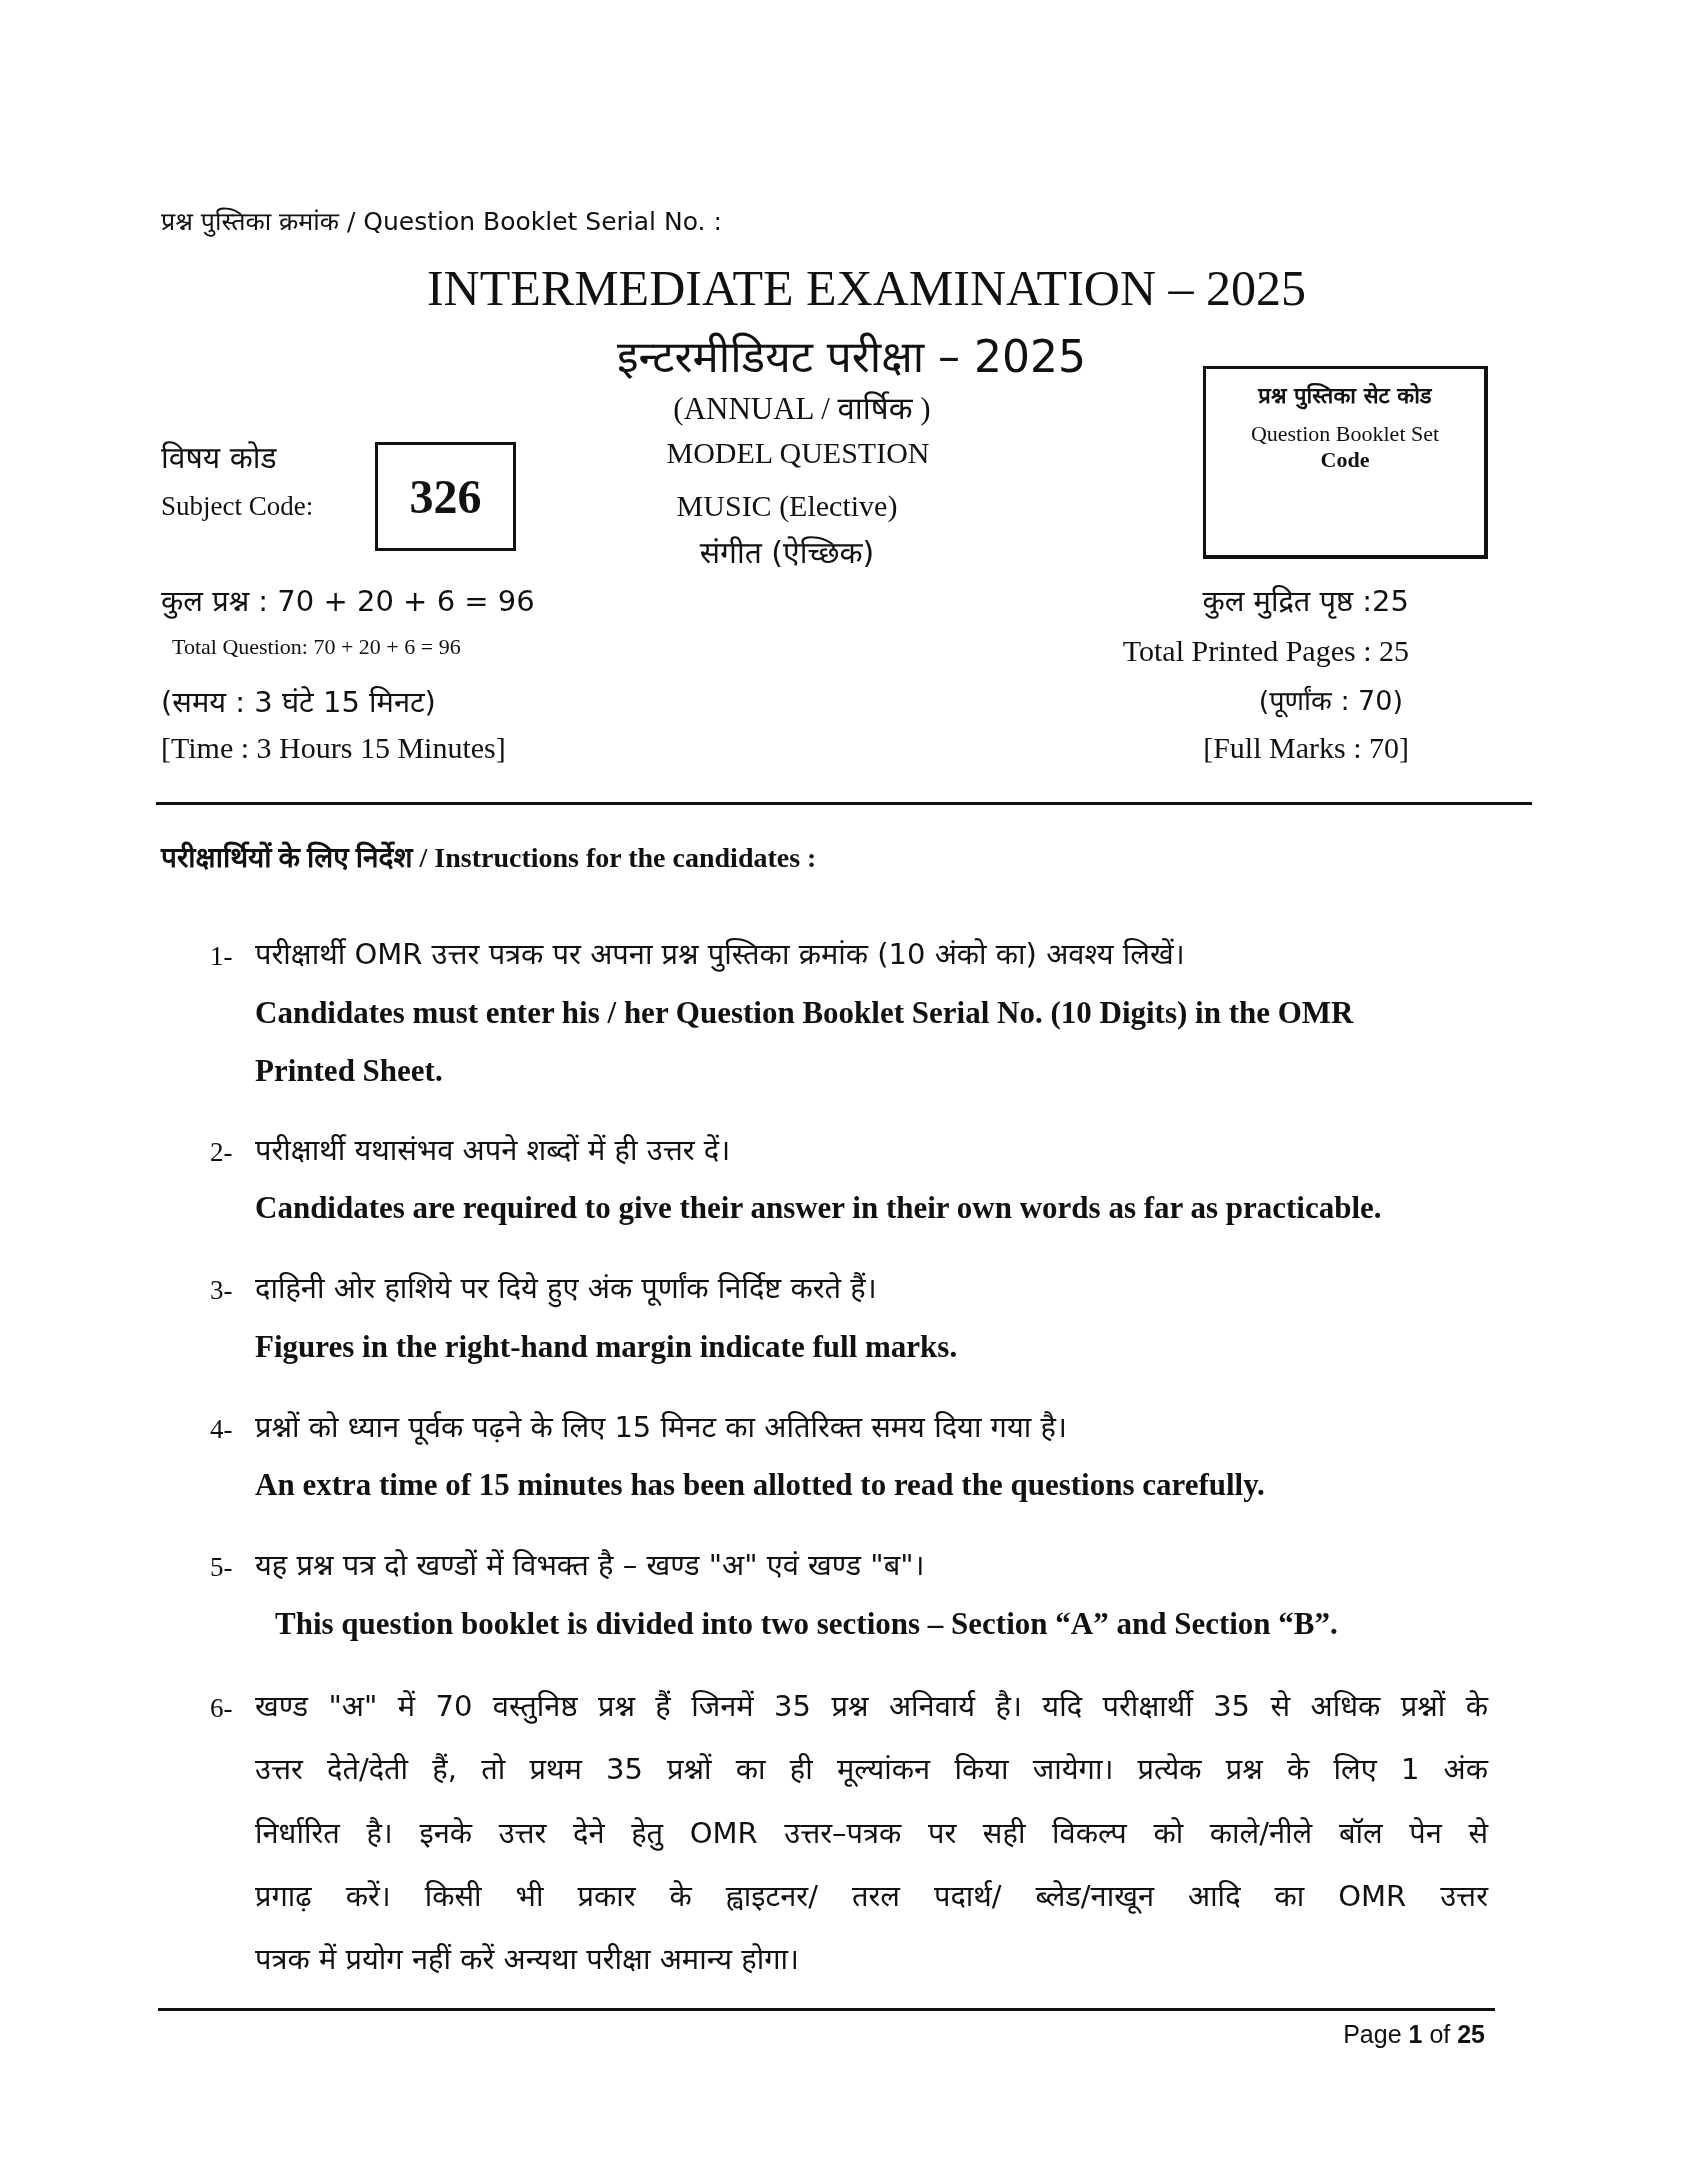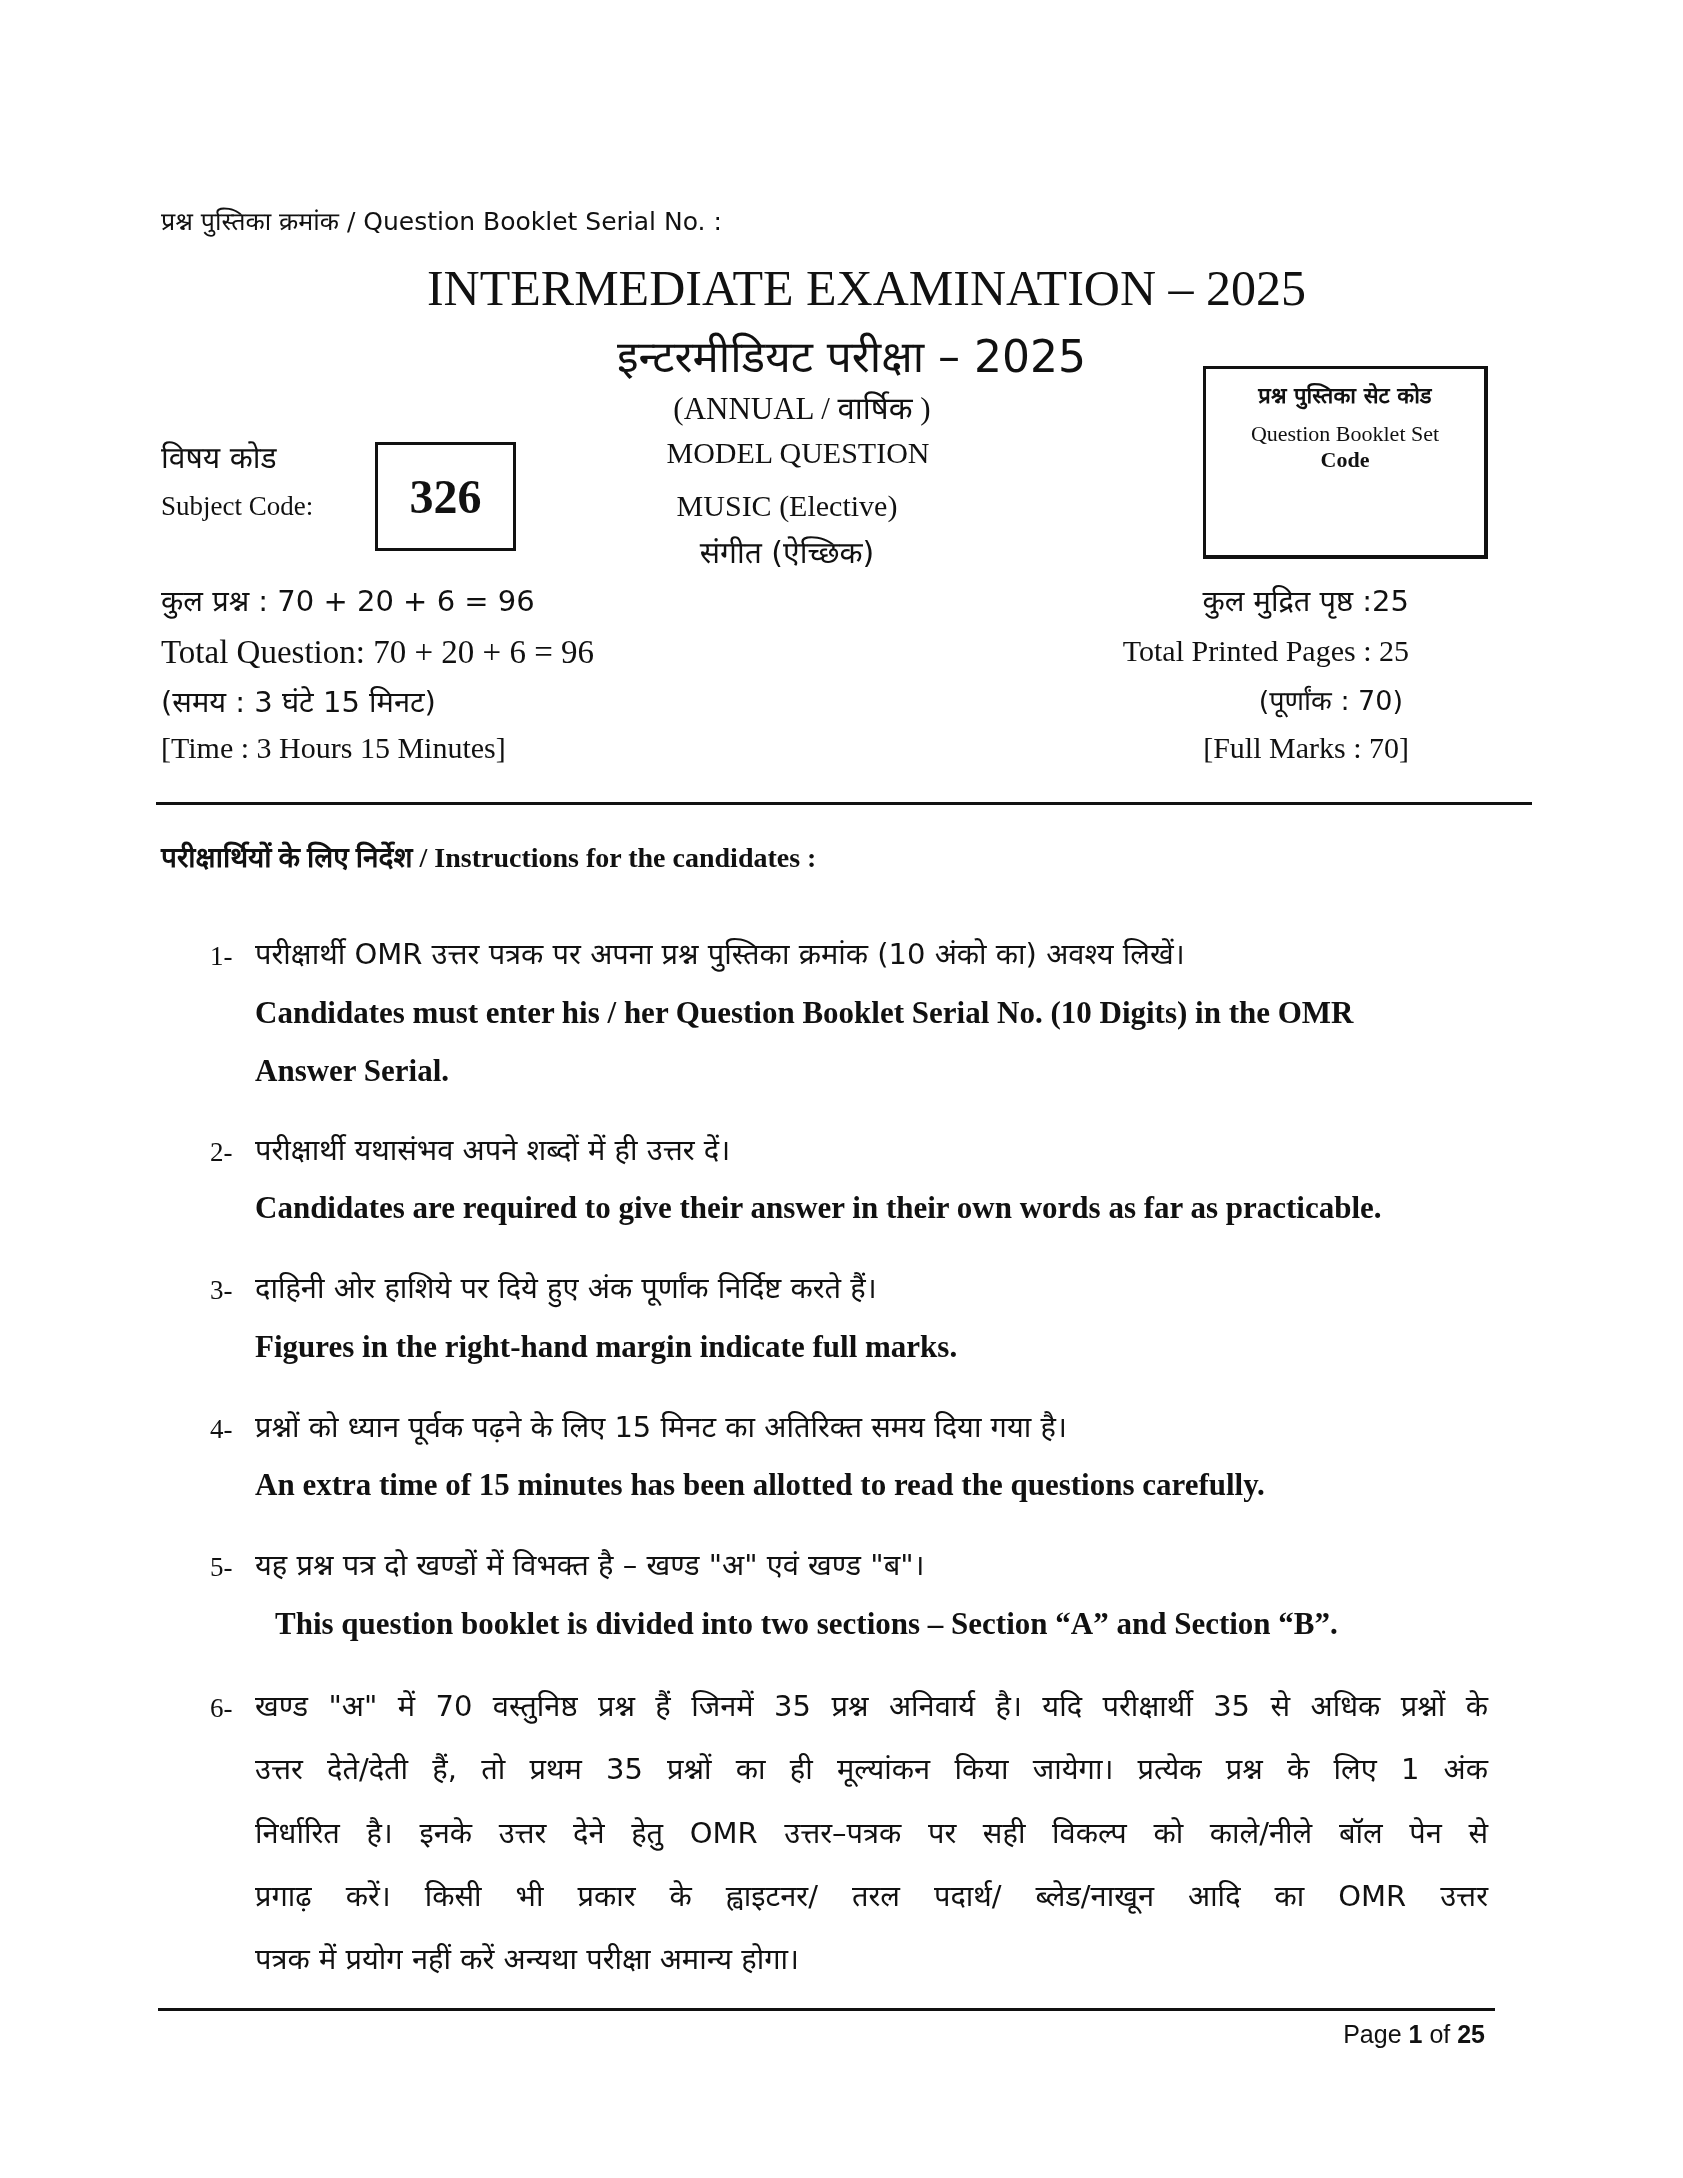--- a/index.html
+++ b/index.html
@@ -36,37 +36,37 @@
   <span class="serif" style="font-size:48px; font-weight:bold;">326</span>
 </div>
 
 <div class="box" style="left:1203px; top:366px; width:285px; height:193px; border-width:3px 4px 4px 3px;">
   <div class="hi center" style="margin-top:10px; font-size:22px; font-weight:bold;">प्रश्न पुस्तिका सेट कोड</div>
   <div class="serif center" style="font-size:22px; font-weight:normal; line-height:26px; margin-top:12px;">Question Booklet Set</div>
   <div class="serif center" style="font-size:22px; font-weight:bold; line-height:26px;">Code</div>
 </div>
 
 <div class="abs hi" style="left:161px; top:580px; font-size:29px;">कुल प्रश्न :   70 + 20 + 6 = 96</div>
-<div class="abs serif" style="left:161px; top:634px; font-size:33px;">Total Question: 70 + 20 + 6  = 96</div>
+<div class="abs serif" style="left:172px; top:634px; font-size:22px;">Total Question: 70 + 20 + 6  = 96</div>
 <div class="abs hi" style="left:161px; top:681px; font-size:29px;">(समय : 3 घंटे 15 मिनट)</div>
 <div class="abs serif" style="left:161px; top:731px; font-size:30px;">[Time : 3 Hours 15 Minutes]</div>
 
 <div class="abs hi right" style="right:274px; top:580px; font-size:29px;">कुल मुद्रित पृष्ठ :25</div>
 <div class="abs serif right" style="right:274px; top:634px; font-size:30px;">Total Printed Pages : 25</div>
 <div class="abs hi right" style="right:280px; top:681px; font-size:27px;">(पूर्णांक : 70)</div>
 <div class="abs serif right" style="right:274px; top:731px; font-size:30px;">[Full Marks : 70]</div>
 
 <div class="rule" style="left:156px; top:802px; width:1376px; height:3px;"></div>
 
 <div class="abs serif" style="left:161px; top:837px; font-size:28px; font-weight:bold;">परीक्षार्थियों के लिए निर्देश / Instructions for the candidates :</div>
 
 <div class="item-num serif" style="left:210px; top:941px;">1-</div>
 <div class="item-hi hi" style="left:255px; top:933px;">परीक्षार्थी OMR उत्तर पत्रक पर अपना प्रश्न पुस्तिका क्रमांक (10 अंको का) अवश्य लिखें।</div>
 <div class="item-en serif" style="left:255px; top:995px;">Candidates must enter his / her Question Booklet Serial No. (10 Digits) in the OMR</div>
-<div class="item-en serif" style="left:255px; top:1053px;">Answer Serial.</div>
+<div class="item-en serif" style="left:255px; top:1053px;">Printed Sheet.</div>
 
 <div class="item-num serif" style="left:210px; top:1137px;">2-</div>
 <div class="item-hi hi" style="left:255px; top:1129px;">परीक्षार्थी यथासंभव अपने शब्दों में ही उत्तर दें।</div>
 <div class="item-en serif" style="left:255px; top:1190px;">Candidates are required to give their answer in their own words as far as practicable.</div>
 
 <div class="item-num serif" style="left:210px; top:1275px;">3-</div>
 <div class="item-hi hi" style="left:255px; top:1267px;">दाहिनी ओर हाशिये पर दिये हुए अंक पूर्णांक निर्दिष्ट करते हैं।</div>
 <div class="item-en serif" style="left:255px; top:1329px;">Figures in the right-hand margin indicate full marks.</div>
 
 <div class="item-num serif" style="left:210px; top:1414px;">4-</div>

